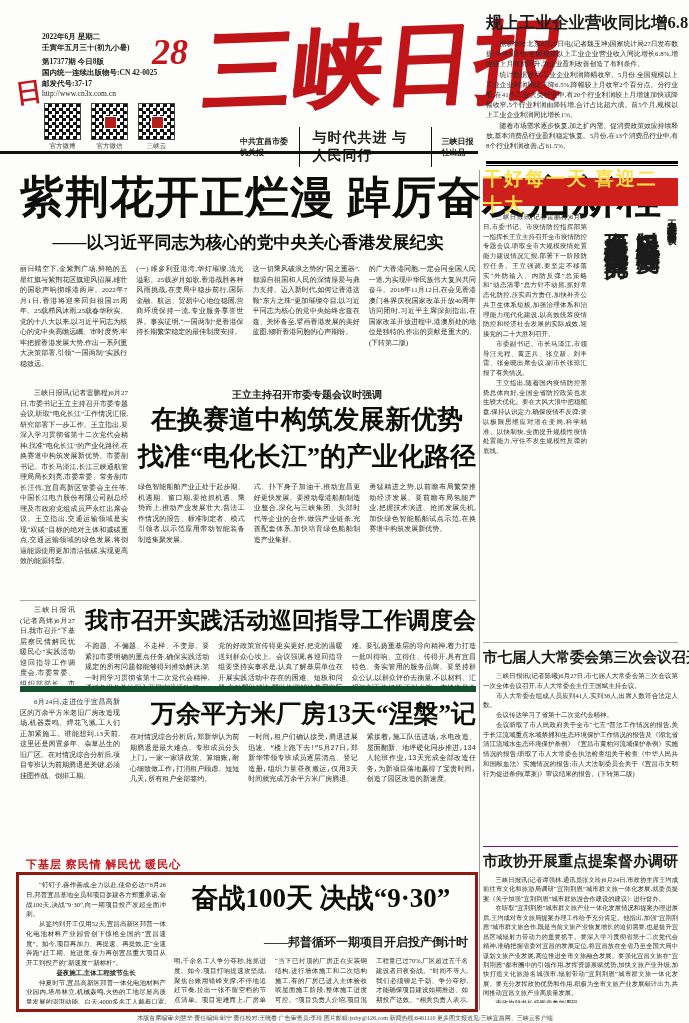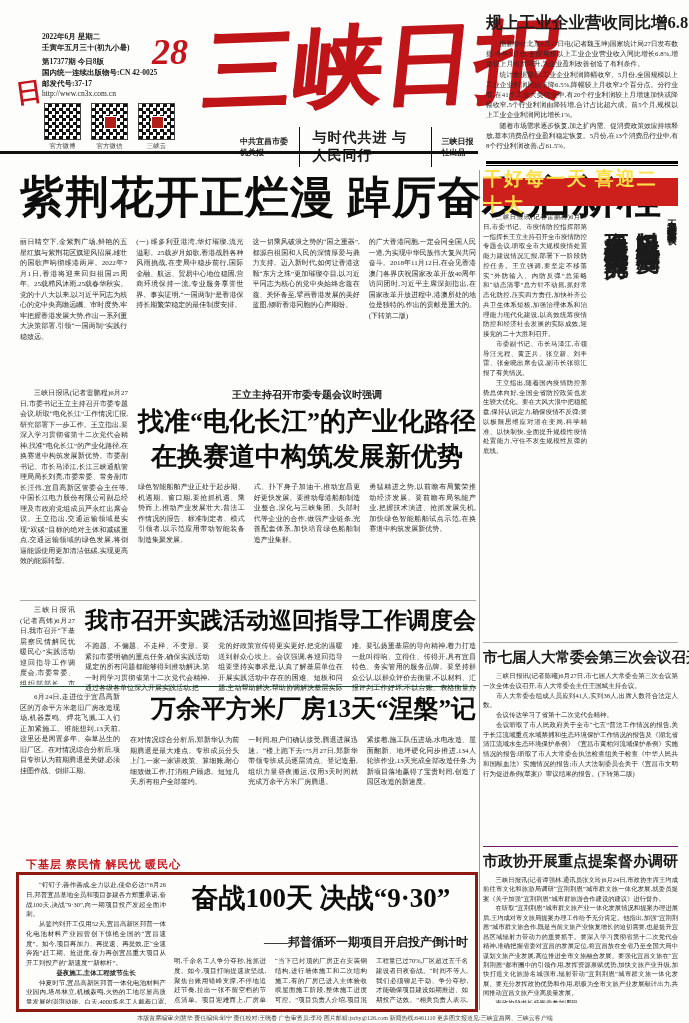--- a/index.html
+++ b/index.html
@@ -103,36 +103,37 @@
       <p>统计数据显示,工业企业利润降幅收窄。5月份,全国规模以上工业企业利润同比下降6.5%,降幅较上月收窄2个百分点。分行业看,在41个工业大类行业中,有20个行业利润较上月增速加快或降幅收窄,5个行业利润由降转增,合计占比超六成。前5个月,规模以上工业企业利润同比增长1%。</p>
       <p>随着市场需求逐步恢复,加之扩内需、促消费政策效应持续释放,基本消费品行业盈利稳定恢复。5月份,在13个消费品行业中,有8个行业利润改善,占61.5%。</p>
     </div>
     <div style="border-top:3px solid #000; border-bottom:1px solid #000; height:5px; margin-top:4px;"></div>
   </div>
 
   <div class="abs" style="left:479px; top:170px; width:1px; height:840px; background:#999;"></div>
 
   <div class="abs" style="left:20px; top:168px; width:456px;">
     <div class="h-main" style="text-align:center;">紫荆花开正烂漫 踔厉奋发启新程</div>
+    <div class="h-sub" style="text-align:center; margin-top:4px;">——以习近平同志为核心的党中央关心香港发展纪实</div>
     <div class="cols body-txt" style="margin-top:10px; height:132px;">
       <div>丽日晴空下,金紫荆广场,鲜艳的五星红旗与紫荆花区旗迎风招展,雄壮的国歌声响彻维港两岸。2022年7月1日,香港将迎来回归祖国25周年。25载栉风沐雨,25载春华秋实。党的十八大以来,以习近平同志为核心的党中央高瞻远瞩、审时度势,牢牢把握香港发展大势,作出一系列重大决策部署,引领“一国两制”实践行稳致远。</div>
       <div>(一) 维多利亚港湾,华灯璀璨,流光溢彩。25载岁月如歌,香港战胜各种风雨挑战,在变局中稳步前行,国际金融、航运、贸易中心地位稳固,营商环境保持一流,专业服务享誉世界。事实证明,“一国两制”是香港保持长期繁荣稳定的最佳制度安排。</div>
       <div>这一切乘风破浪之势的“国之重器”,都源自祖国和人民的深情厚爱与鼎力支持。迈入新时代,如何让香港这颗“东方之珠”更加璀璨夺目,以习近平同志为核心的党中央始终念兹在兹、关怀备至,擘画香港发展的美好蓝图,倾听香港同胞的心声期盼。</div>
       <div>的广大香港同胞,一定会同全国人民一道,为实现中华民族伟大复兴共同奋斗。2018年11月12日,在会见香港澳门各界庆祝国家改革开放40周年访问团时,习近平主席深刻指出,在国家改革开放进程中,港澳所处的地位是独特的,作出的贡献是重大的。(下转第二版)</div>
     </div>
   </div>
 
   <div class="abs" style="left:20px; top:388px; width:456px; display:flex; gap:10px;">
     <div class="body-txt" style="width:152px; height:210px;">
       <p>三峡日报讯(记者雷鹏程)6月27日,市委书记王立主持召开市委专题会议,听取“电化长江”工作情况汇报,研究部署下一步工作。王立指出,要深入学习贯彻省第十二次党代会精神,找准“电化长江”的产业化路径,在换赛道中构筑发展新优势。市委副书记、市长马泽江,长江三峡通航管理局局长刘亮,市委常委、常务副市长汪伟,宜昌高新区管委会主任等,中国长江电力股份有限公司副总经理及市政府党组成员严永红出席会议。王立指出,交通运输领域是实现“双碳”目标的绝对主体和减碳重点,交通运输领域的绿色发展,将倒逼能源使用更加清洁低碳,实现更高效的能源转型。</p>
     </div>
     <div style="flex:1;">
       <div class="kicker" style="text-align:center;">王立主持召开市委专题会议时强调</div>
+      <div class="h-sec" style="text-align:center;">在换赛道中构筑发展新优势</div>
       <div class="h-sec" style="text-align:center; margin-top:2px;">找准“电化长江”的产业化路径</div>
-      <div class="h-sec" style="text-align:center;">在换赛道中构筑发展新优势</div>
       <div class="cols body-txt" style="margin-top:8px; height:118px;">
         <div>绿色智能船舶产业正处于起步期、机遇期、窗口期,要抢抓机遇、乘势而上,推动产业发展壮大,普法工作情况的报告、标准制定者、模式引领者,以示范应用带动智能装备制造集聚发展。</div>
         <div>式、扑下身子加油干,推动宜昌更好更快发展。要推动母港船舶制造业整合,深化与三峡集团、头部时代等企业的合作,做强产业链条,完善配套体系,加快培育绿色船舶制造产业集群。</div>
         <div>勇猛精进之势,以前瞻布局繁荣推动经济发展。要前瞻布局氢能产业,把握技术演进、抢抓发展先机,加快绿色智能船舶试点示范,在换赛道中构筑发展新优势。</div>
       </div>
     </div>
   </div>
 
   <div class="abs" style="left:20px; top:600px; width:456px; display:flex; gap:10px; border-top:1px solid #aaa; padding-top:4px;">
     <div class="body-txt" style="width:100px; height:80px;">
@@ -141,27 +142,27 @@
     <div style="flex:1;">
       <div class="h-sec" style="font-size:23px; text-align:center;">我市召开实践活动巡回指导工作调度会</div>
       <div class="cols body-txt" style="margin-top:5px; height:52px;">
         <div>不跑题、不偏题、不走样、不变形。要紧扣市委明确的重点任务,确保实践活动规定的所有问题都能够得到推动解决,第一时间学习贯彻省第十二次党代会精神,通过各级各单位深入开展实践活动,把</div>
         <div>党的好政策宣传得更实更好,把党的温暖送到群众心坎上。会议强调,各巡回指导组要坚持实事求是,认真了解基层单位在开展实践活动中存在的困难、短板和问题,主动帮助解决,帮助协调解决基层实际困</div>
         <div>难。要弘扬重基层的导向精神,着力打造一批叫得响、立得住、传得开,具有宜昌特色、务实管用的服务品牌。要坚持群众公认,以群众评价去衡量,不以材料、汇报评判工作好坏,不以台账、表格衡量办事多少,真正评出实绩、评出实效。</div>
       </div>
     </div>
   </div>
 
-  <div class="abs" style="left:20px; top:686px; width:456px; display:flex; gap:10px; border-top:1px solid #14532d; padding-top:5px;">
+  <div class="abs" style="left:20px; top:686px; width:456px; display:flex; gap:10px; border-top:6px solid #14532d; padding-top:5px;">
     <div class="body-txt" style="width:100px; height:160px;">
       <p>6月24日,走进位于宜昌高新区的万余平方米老旧厂房改造现场,机器轰鸣、焊花飞溅,工人们正加紧施工。谁能想到,13天前,这里还是闲置多年、杂草丛生的旧厂区。在对情况综合分析后,项目专班认为前期腾退是关键,必须挂图作战、倒排工期。</p>
     </div>
     <div style="flex:1;">
       <div class="h-sec" style="font-size:25px; text-align:right;">万余平方米厂房13天“涅槃”记</div>
-      <div class="cols body-txt" style="margin-top:10px; height:118px;">
+      <div class="cols body-txt" style="margin-top:2px; height:118px;font-family:Liberation Mono, monospace;">
         <div>在对情况综合分析后,郑新华认为前期腾退是最大难点。专班成员分头上门,一家一家讲政策、算细账,耐心细致做工作,打消租户顾虑。短短几天,所有租户全部签约。</div>
         <div>一时间,租户们确认接受,腾退进展迅速。“楼上跑下去!”5月27日,郑新华带领专班成员逐层清点、登记造册,组织力量昼夜搬运,仅用3天时间就完成万余平方米厂房腾退。</div>
         <div>紧接着,施工队伍进场,水电改造、屋面翻新、地坪硬化同步推进,134人轮班作业,13天完成全部改造任务,为新项目落地赢得了宝贵时间,创造了园区改造的新速度。</div>
       </div>
     </div>
   </div>
 
   <div class="abs camp" style="left:26px; top:857px;">下基层 察民情 解民忧 暖民心</div>
 
   <div class="abs red-box" style="left:16px; top:872px; width:462px; height:140px; background:#fdfdfb; display:flex; gap:8px; padding:5px 7px;">

